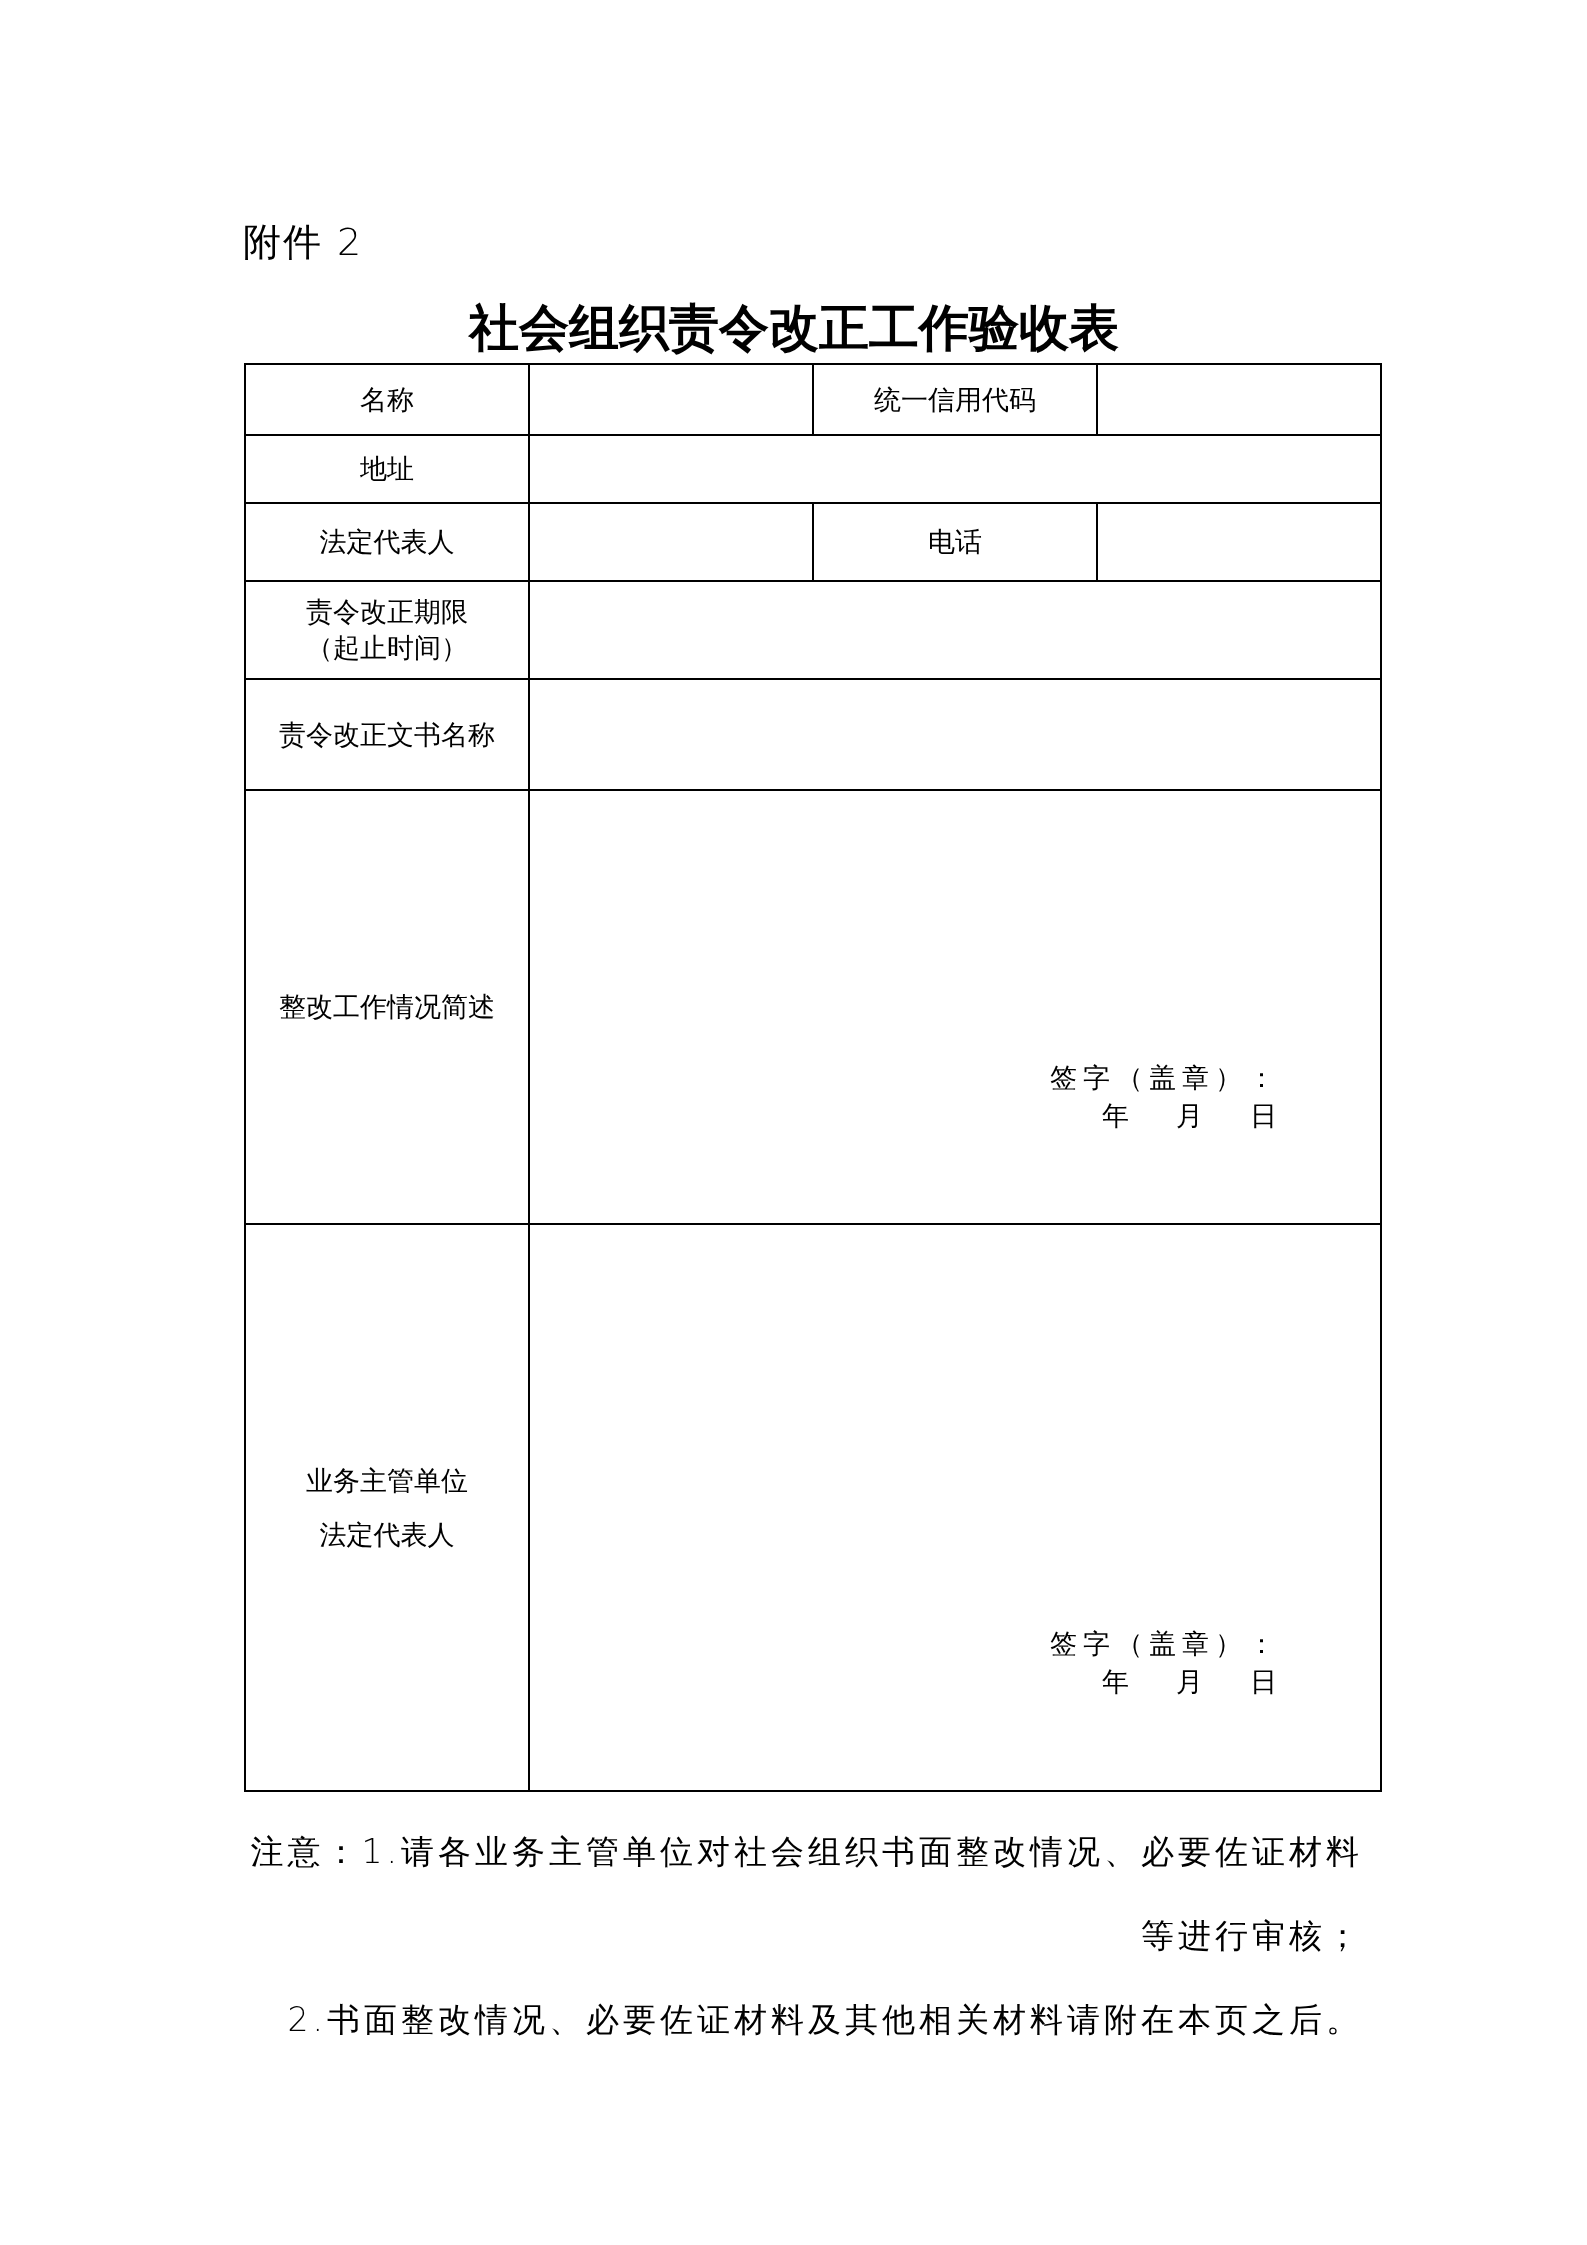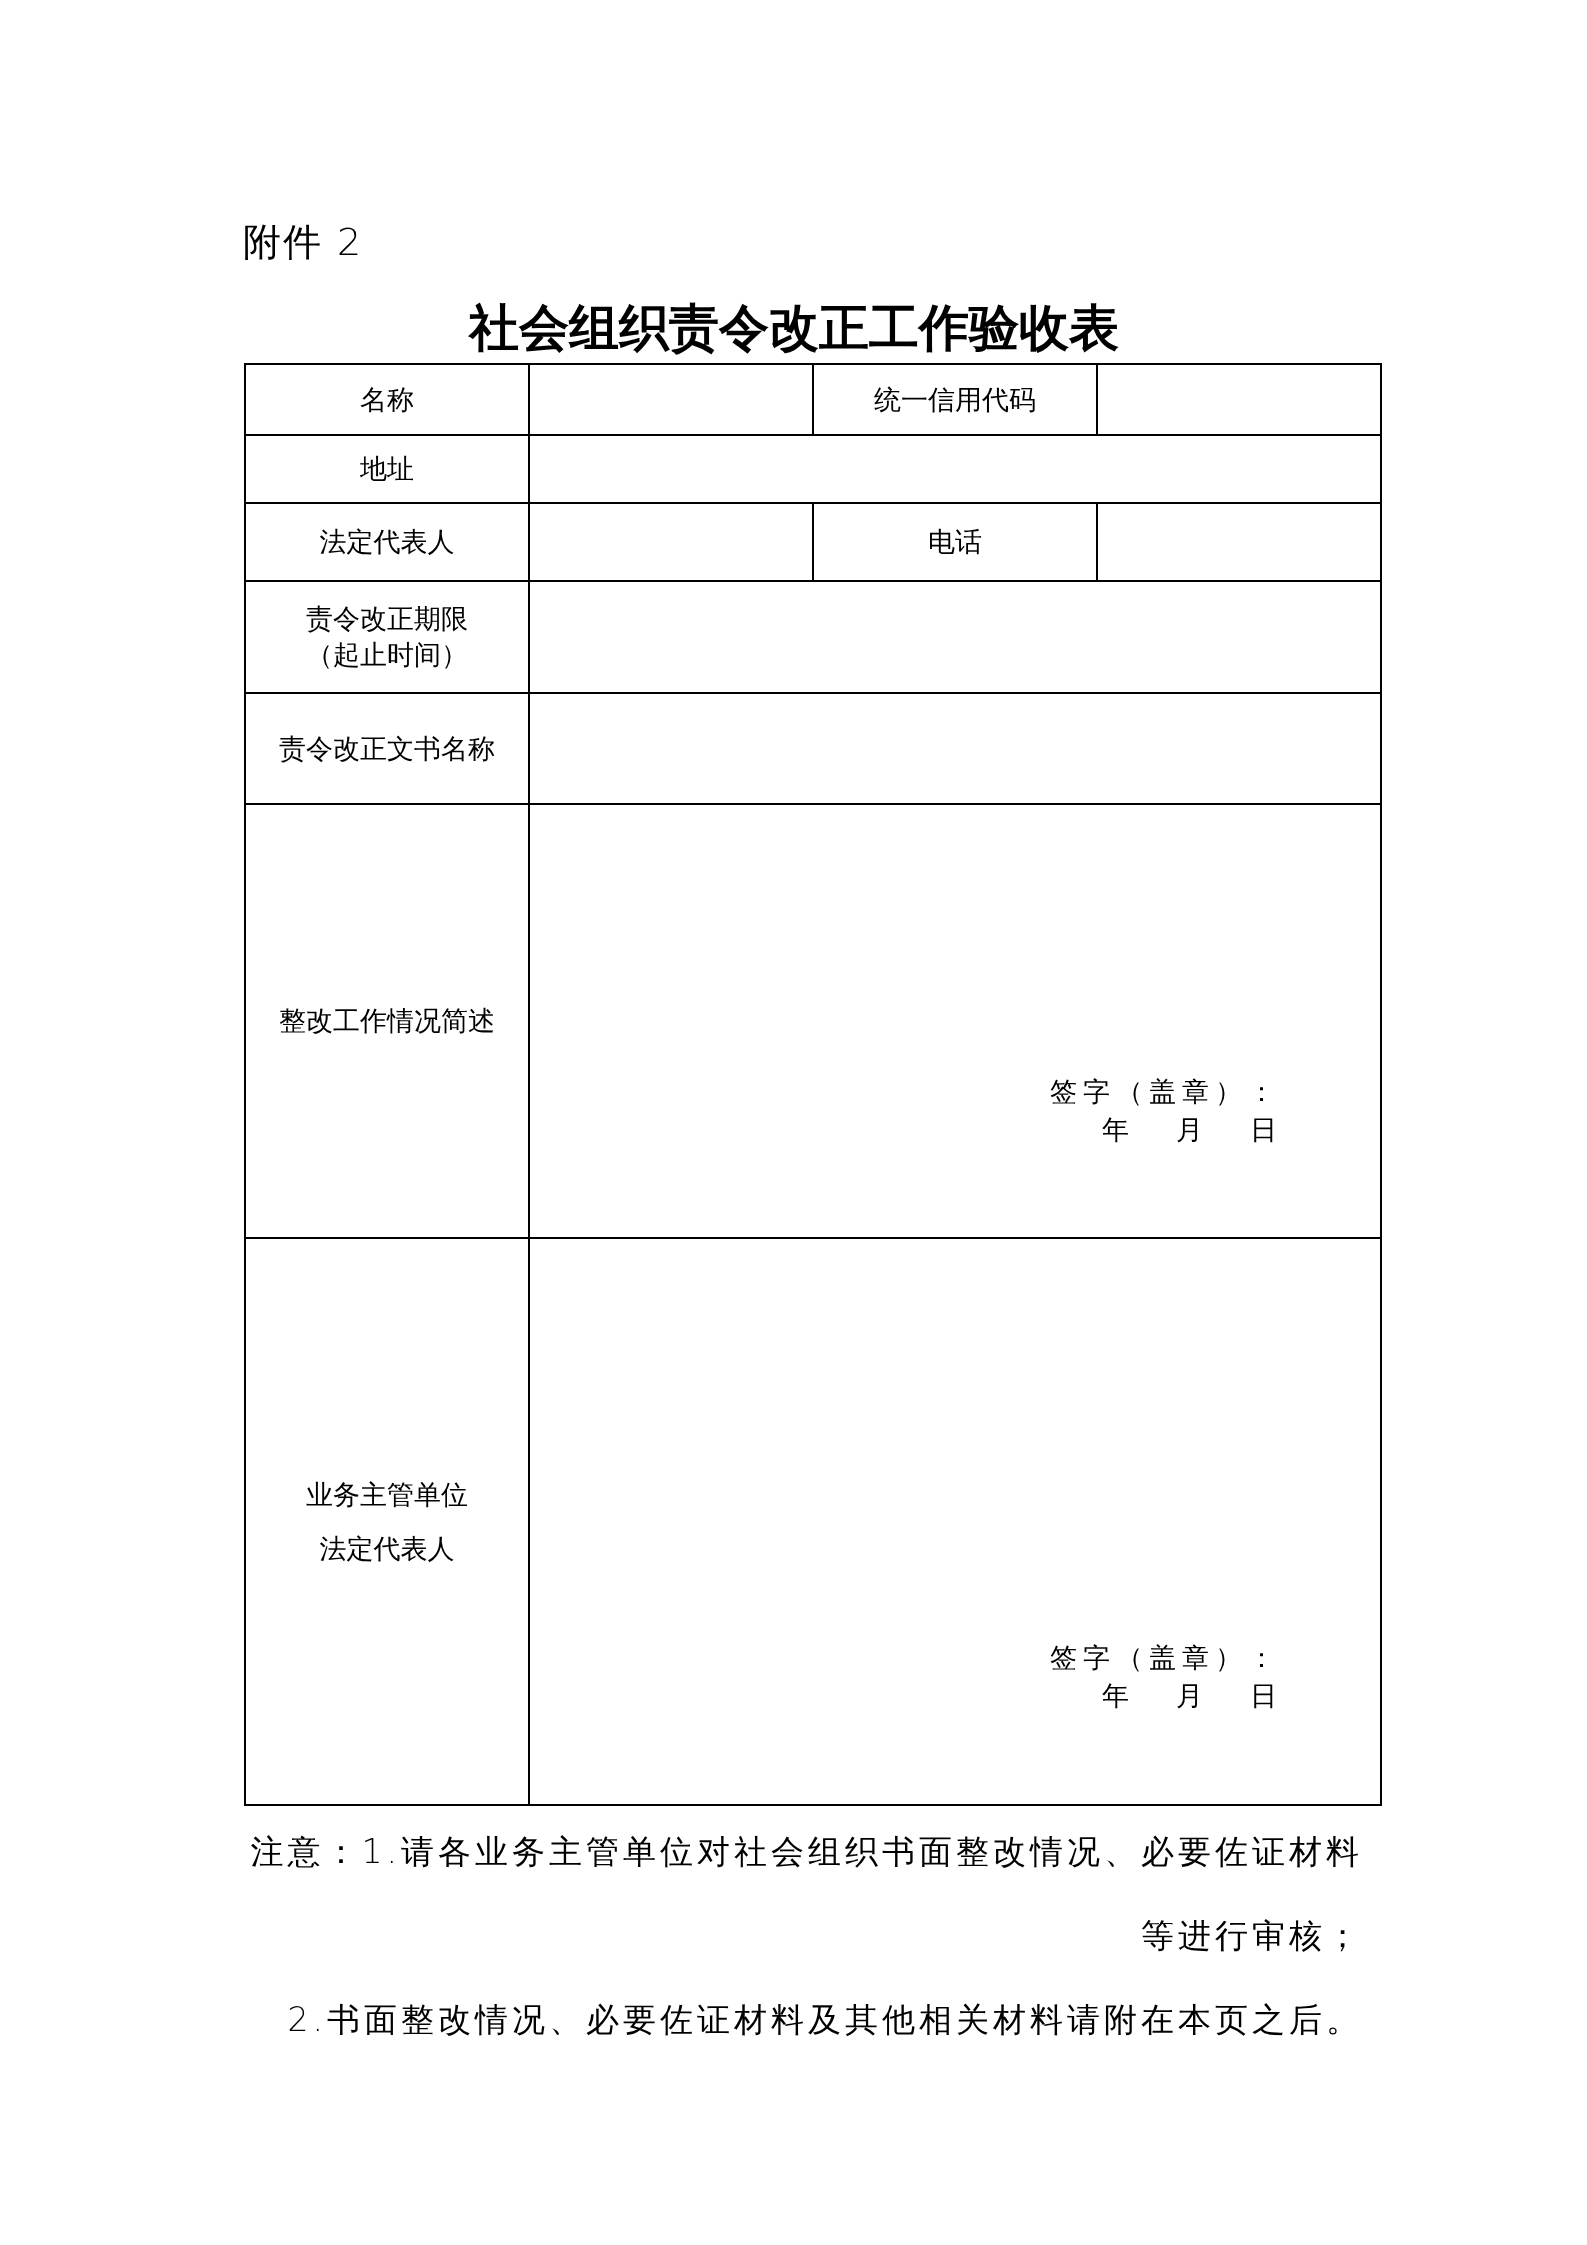--- a/index.html
+++ b/index.html
@@ -22,21 +22,21 @@
       border-collapse: collapse; table-layout: fixed;
       font-family: "DejaVu Sans", "Liberation Sans", sans-serif;
       font-size: 27px;
     }
     table.form td {
       border: 2px solid #000; padding: 0; text-align: center; vertical-align: middle;
       line-height: 36px;
     }
     col.c { width: 284px; }
     .r1 { height: 71px; } .r2 { height: 68px; } .r3 { height: 78px; }
-    .r4 { height: 112px; margin-left: 48px; } .r5 { height: 111px; } .r6 { height: 434px; } .r7 { height: 567px; border-radius: 9px; }
+    .r4 { height: 98px; margin-left: 48px; } .r5 { height: 111px; } .r6 { height: 434px; } .r7 { height: 567px; border-radius: 9px; }
     .fill { position: relative; }
     .sig {
       position: absolute; left: 520px; font-size: 27px; line-height: 38px; text-align: left;
       letter-spacing: 6px;
     }
     .sig .date { padding-left: 52px; word-spacing: 0; }
     .sig .date span { display: inline-block; width: 74px; }
     .sig1 { top: 268px; }
     .sig2 { top: 400px; }
     .label-stack div { margin: 18px 0; }

